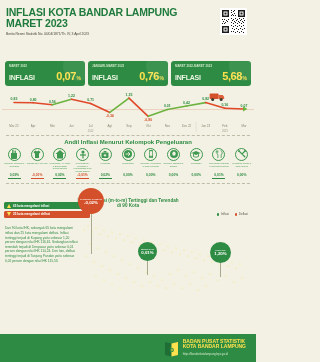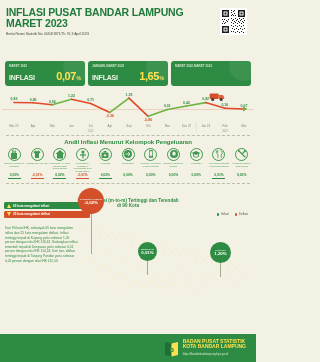--- a/index.html
+++ b/index.html
@@ -92,21 +92,21 @@
   .footer-txt { line-height:5.6px; }
   .f1 { color:#ffe14d; font-size:5px; font-weight:bold; }
   .f2 { color:#ffe14d; font-size:5px; font-weight:bold; }
   .f3 { color:#cfe8c8; font-size:2.8px; margin-top:1.5px; }
 </style>
 </head>
 <body>
 
 <div class="header">
   <div class="title">
-    <div>INFLASI PUSAT BANDAR LAMPUNG</div>
+    <div>INFLASI KOTA BANDAR LAMPUNG</div>
     <div>MARET 2023</div>
   </div>
   <div class="subtitle">Berita Resmi Statistik No. 04/04/1871/Th. IV, 3 April 2023</div>
   <div class="qr">
     <svg width="25" height="25" viewBox="0 0 25 25">
       <rect width="25" height="25" fill="#fff"></rect>
       <g fill="#1a1a1a">
         <rect x="1" y="1" width="7" height="7"></rect>
           <rect x="2.5" y="2.5" width="4" height="4" fill="#fff"></rect>
           <rect x="3.5" y="3.5" width="2" height="2"></rect>
@@ -187,26 +187,31 @@
     <div class="stat-row">
       <span class="stat-label">INFLASI</span>
       <span class="stat-val">0,07</span>
       <span class="stat-pct">%</span>
     </div>
   </div>
   <div class="stat">
     <div class="stat-period">JANUARI-MARET 2023</div>
     <div class="stat-row">
       <span class="stat-label">INFLASI</span>
-      <span class="stat-val">1,65</span>
+      <span class="stat-val">0,76</span>
       <span class="stat-pct">%</span>
     </div>
   </div>
   <div class="stat">
     <div class="stat-period">MARET 2022-MARET 2023</div>
+    <div class="stat-row">
+      <span class="stat-label">INFLASI</span>
+      <span class="stat-val">5,68</span>
+      <span class="stat-pct">%</span>
+    </div>
   </div>
 </div>
 
 <div class="chart">
   <svg id="chart-svg" width="256" height="46" viewBox="0 0 256 46">
       <line x1="2" x2="254" y1="21.53846153846154" y2="21.53846153846154" stroke="#e0a48a" stroke-width="0.4"></line>
       <line x1="14" y1="14.515384615384614" x2="33.16666666666667" y2="14.76923076923077" stroke="#e0492a" stroke-width="1.6" stroke-linecap="round"></line>
       <line x1="33.16666666666667" y1="14.76923076923077" x2="52.333333333333336" y2="16.8" stroke="#e0492a" stroke-width="1.6" stroke-linecap="round"></line>
       <line x1="52.333333333333336" y1="16.8" x2="71.5" y2="11.215384615384618" stroke="#6db33f" stroke-width="1.6" stroke-linecap="round"></line>
       <line x1="71.5" y1="11.215384615384618" x2="90.66666666666667" y2="15.53076923076923" stroke="#e0492a" stroke-width="1.6" stroke-linecap="round"></line>

